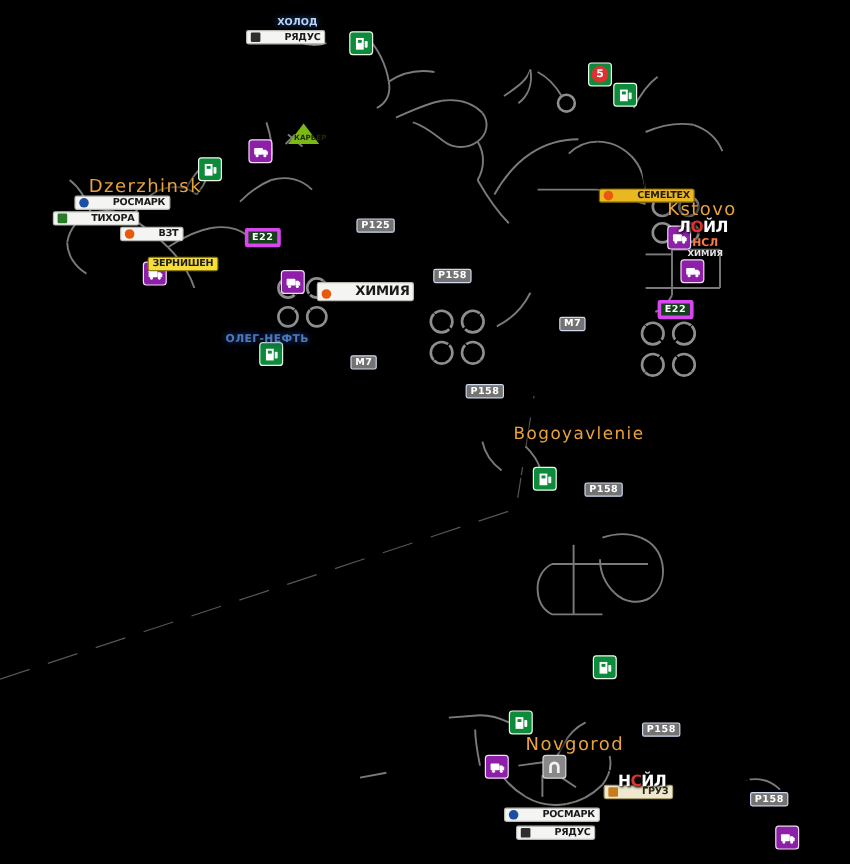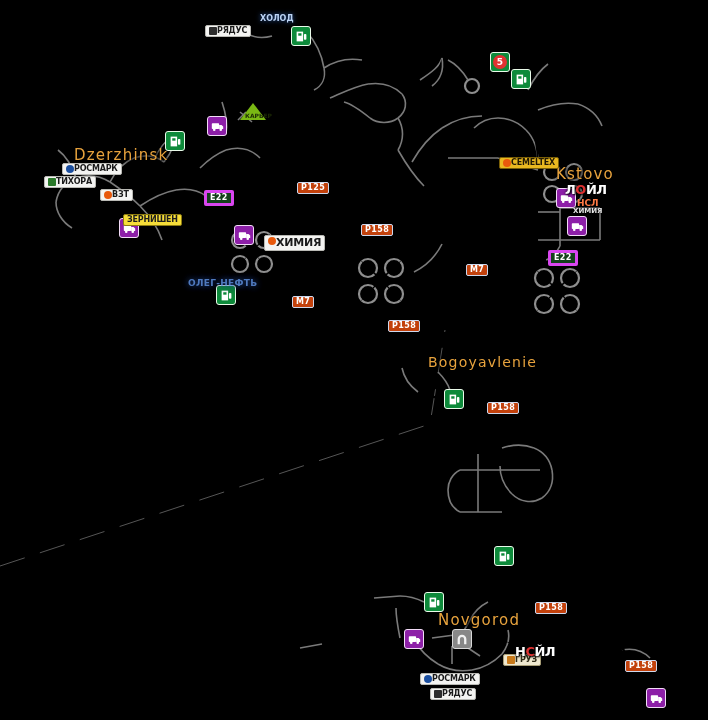--- a/index.html
+++ b/index.html
@@ -12,33 +12,33 @@
         font-weight:400;letter-spacing:1.2px;white-space:nowrap;
         text-shadow:0 0 5px #000,0 0 9px #000,1px 1px 2px #000;}
   .city.big{font-size:17px;}
   .city.mid{font-size:15px;}
   .city.sm{font-size:14px;}
 
   
   .shield{position:absolute;display:flex;align-items:center;justify-content:center;
           font-size:8px;font-weight:bold;letter-spacing:.4px;line-height:1;
           padding:1px 3px;border-radius:2px;white-space:nowrap;}
-  .shield.blue{background:#c2410c;color:#ffffff;border:1px solid #cdd8ee;}
+  .shield.blue{background:#737373;color:#ffffff;border:1px solid #cdd8ee;}
   .shield.green{background:#14401c;color:#ffffff;border:3px solid #d946ef;}
 
   
   .poi{position:absolute;width:20px;height:20px;border-radius:3px;
        display:flex;align-items:center;justify-content:center;box-sizing:border-box;}
   .poi.svc{background:#0d8a3a;border:1.5px solid #eafbea;}
   .poi.gar{background:#8d1fa8;border:1.5px solid #f2dcf7;}
   .poi.tun{background:#888888;border:1.5px solid #d8d8d8;}
   .poi svg{display:block;}
 
   
-  .sign{position:absolute;display:flex;align-items:flex-start;gap:0;
+  .sign{position:absolute;display:flex;align-items:flex-end;gap:20px;
         padding:1px 3px;border-radius:2px;white-space:nowrap;
         font-size:8px;font-weight:bold;line-height:1.05;letter-spacing:-.2px;}
   .sign.white{background:#f4f4f2;color:#1a1a1a;border:1px solid #b9b9b4;}
   .sign.yellow{background:#f6dd39;color:#1d1d1d;border:1px solid #8d7c10;}
   .sign.yellow2{background:#e9b820;color:#231a05;border:1px solid #7a5f07;}
   .sign.cream{background:#efe8cf;color:#2e2a16;border:1px solid #a89e77;}
   .badge{display:inline-block;width:8px;height:8px;border-radius:50%;flex:0 0 auto;}
   .badge.orange{background:#e8590c;}
   .badge.blue{background:#1b4fa0;}
   .badge.green{background:#2b7a2b;}
@@ -461,18 +461,18 @@
     <span>Л</span><span class="o">О</span><span>ЙЛ</span>
   </div>
   <div class="luk" style="left:515px;top:644px;">
     <span>Н</span><span class="o">С</span><span>ЙЛ</span>
   </div>
   <div class="nk" style="left:573px;top:199px;">
     <span>НСЛ</span>
     <i>ХИМИЯ</i>
   </div>
   <div class="blur" style="left:188px;top:278px;">ОЛЕГ-НЕФТЬ</div>
-  <div class="snow" style="left:260px;top:14px;">ХОЛОД</div>
+  <div class="snow" style="left:231px;top:14px;">ХОЛОД</div>
 
   <div class="quarry" style="left:240px;top:103px;"></div>
   <div class="qlbl" style="left:245px;top:112px;">КАРЬЕР</div>
 
 </div>
 
 </body></html>

